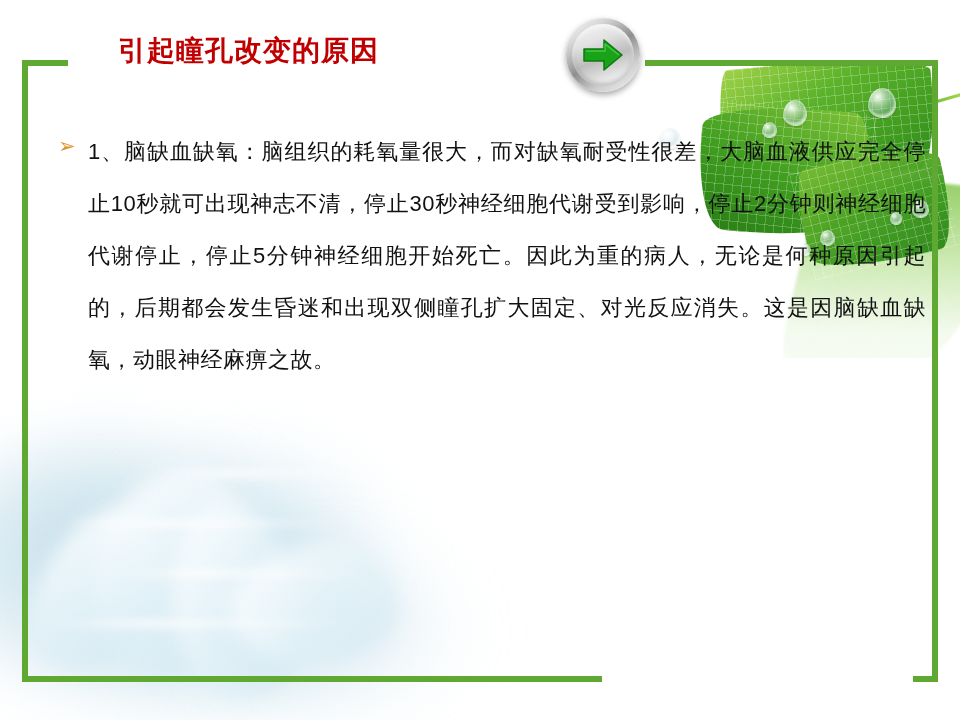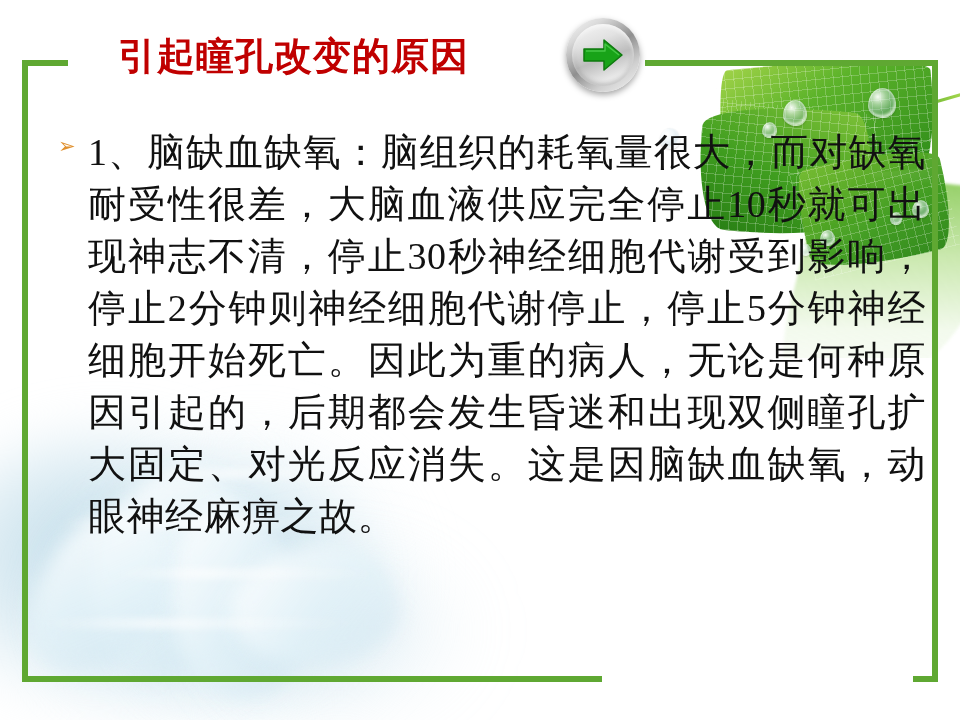--- a/index.html
+++ b/index.html
@@ -143,21 +143,21 @@
   .fr-top-r  { left: 645px; top: 60px;  width: 293px; height: 6px; }
   .fr-right  { left: 932px; top: 60px;  width: 6px;  height: 622px; }
   .fr-bot-l  { left: 22px;  top: 676px; width: 580px; height: 6px; }
   .fr-bot-r  { left: 913px; top: 676px; width: 25px; height: 6px; }
 
   
   .title {
     position: absolute;
     left: 118px; top: 36px;
     font-family: "DejaVu Sans", "Liberation Sans", sans-serif;
-    font-size: 38px;
+    font-size: 28px;
     font-weight: bold;
     color: #C00000;
     letter-spacing: 1px;
     white-space: nowrap;
     line-height: 1.1;
   }
 
   
   .arrow-btn {
     position: absolute;
@@ -198,22 +198,22 @@
   .bullet-icon {
     flex: 0 0 auto;
     width: 30px;
     padding-top: 10px;
     color: #E0902E;
     font-size: 21px;
     line-height: 1;
   }
   .para {
     flex: 1 1 auto;
-    font-family: Liberation Serif, serif;
-    font-size: 38px;
+    font-family: Liberation Sans, sans-serif;
+    font-size: 22px;
     line-height: 52px;
     color: #111111;
     text-align: justify;
     text-justify: inter-ideograph;
     letter-spacing: 0.5px;
   }
 </style>
 </head>
 <body>
 

